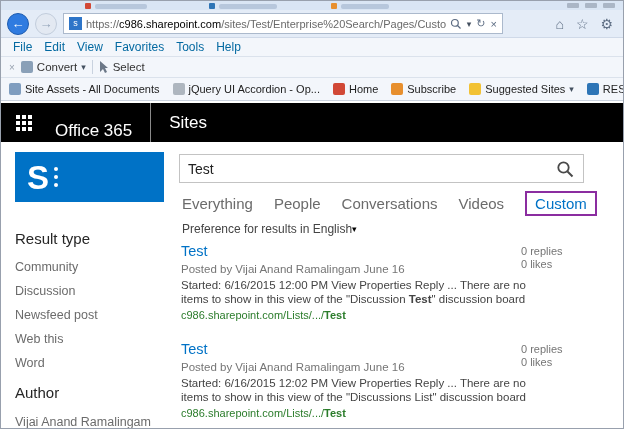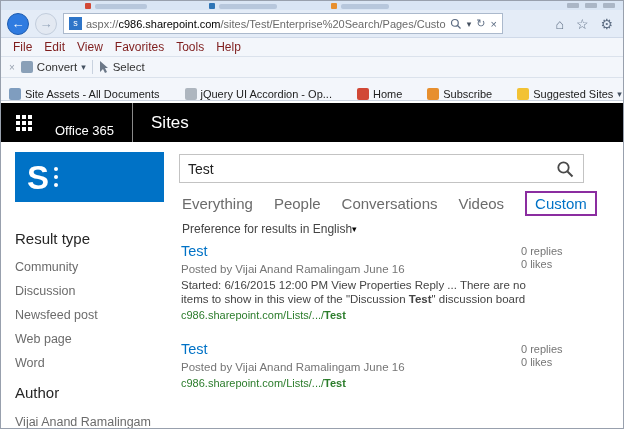--- a/index.html
+++ b/index.html
@@ -18,38 +18,38 @@
   .nav-back { background:#2f7be0; color:#fff; border:1px solid #1e5cb0; }
   .nav-fwd { background:#e3e9f2; color:#93a3b8; border:1px solid #c2cddc; }
   .addr-field { flex:0 0 440px; height:21px; background:#fff; border:1px solid #abb9cc; display:flex; align-items:center; padding:0 5px; gap:4px; overflow:hidden; }
   .site-ico { width:13px; height:13px; background:#2e75c8; color:#fff; font-size:9px; line-height:13px; text-align:center; flex:0 0 auto; }
   .url { flex:1; font-size:11px; white-space:nowrap; overflow:hidden; color:#6a6a6a; }
   .url .dom { color:#000; }
   .addr-icons { display:flex; align-items:center; gap:5px; color:#5b6b82; font-size:11px; flex:0 0 auto; }
   .right-icons { margin-left:auto; display:flex; align-items:center; gap:12px; color:#5f6f85; font-size:14px; padding-right:4px; }
 
   
-  .menu-row { position:absolute; left:0; top:37px; width:100%; height:19px; background:#f3f6fb; border-bottom:1px solid #dbe2ec; display:flex; align-items:center; padding:0 6px; font-size:12px; color:#7f1d1d; }
+  .menu-row { position:absolute; left:0; top:37px; width:100%; height:19px; background:#f3f6fb; border-bottom:1px solid #dbe2ec; display:flex; align-items:center; padding:0 6px; font-size:12px; color:#0369a1; }
   .menu-item { padding:0 6px; }
   .cmd-row { position:absolute; left:0; top:56px; width:100%; height:21px; background:#f3f6fb; border-bottom:1px solid #dbe2ec; display:flex; align-items:center; padding:0 8px; font-size:11.5px; color:#333; gap:6px; }
   .ico-sq { width:12px; height:12px; border-radius:2px; display:inline-block; }
   .vline { width:1px; height:14px; background:#c9d2df; }
   .cmd-btn { display:flex; align-items:center; gap:4px; }
   .caret { font-size:9px; color:#445060; }
-  .fav-row { position:absolute; left:0; top:77px; width:100%; height:23px; background:#f3f6fb; border-bottom:1px solid #ccd4e0; display:flex; align-items:flex-end; padding:0 8px; gap:25px; font-size:11px; color:#222; white-space:nowrap; overflow:hidden; }
+  .fav-row { position:absolute; left:0; top:77px; width:100%; height:23px; background:#f3f6fb; border-bottom:1px solid #ccd4e0; display:flex; align-items:center; padding:0 8px; gap:13px; font-size:11px; color:#222; white-space:nowrap; overflow:hidden; }
   .fav-item { display:flex; align-items:center; gap:4px; flex:0 0 auto; }
   .c0{background:#7f9dbf;} .c1{background:#aeb6bf;} .c2{background:#d14836;}
   .c3{background:#e78f2e;} .c4{background:#f2c234;} .c5{background:#2e75b6;}
 
   
   .o365-bar { position:absolute; left:0; top:102px; width:100%; height:39px; background:#000; display:flex; align-items:center; color:#fff; }
   .waffle { width:46px; height:39px; display:flex; align-items:center; justify-content:center; }
   .waffle-grid { display:grid; grid-template-columns:repeat(3,4px); grid-gap:2px; }
   .waffle-grid i { width:4px; height:4px; background:#fff; }
-  .brand { font-size:13px; margin-left:8px;margin-top:16px; }
+  .brand { font-size:17px; margin-left:8px;margin-top:16px; }
   .suite-sep { width:1px; height:39px; background:#8a8a8a; margin-left:18px; }
   .section { font-size:17px; margin-left:18px; }
 
   
   .content { position:absolute; top:141px; left:0; right:0; bottom:0; background:#fff; }
   .sp-logo { position:absolute; left:14px; top:10px; width:149px; height:50px; background:#0072c6; color:#fff; display:flex; align-items:center; padding-left:12px; }
   .sp-logo .s { font-size:33px; font-weight:bold; line-height:1; }
   .sp-logo .dots { display:flex; flex-direction:column; gap:4px; margin-left:5px; }
   .sp-logo .dots i { width:4px; height:4px; border-radius:50%; background:#fff; }
 
@@ -99,21 +99,21 @@
 
   <div class="addr-row">
     <div class="nav-btn nav-back">
         <span>←</span>
       </div>
     <div class="nav-btn nav-fwd">
         <span>→</span>
       </div>
     <div class="addr-field">
       <span class="site-ico">s</span>
-      <span class="url"><span>aspx://</span><span class="dom">c986.sharepoint.com</span><span>/sites/Test/Enterprise%20Search/Pages/Custom.aspx?k=Test</span></span>
+      <span class="url"><span>https://</span><span class="dom">c986.sharepoint.com</span><span>/sites/Test/Enterprise%20Search/Pages/Custom.aspx?k=Test</span></span>
       <span class="addr-icons">
         <svg width="12" height="12" viewBox="0 0 16 16">
             <circle cx="6.5" cy="6.5" r="4.5" fill="none" stroke="#5b6b82" stroke-width="1.6"></circle>
             <line x1="10" y1="10" x2="14" y2="14" stroke="#5b6b82" stroke-width="1.6"></line>
           </svg>
         <span class="caret">▾</span>
         <span>↻</span>
         <span>×</span>
       </span>
     </div>
@@ -230,21 +230,21 @@
     <div class="preference">
       <span>Preference for results in English</span>
       <span class="caret">▾</span>
     </div>
 
     <div class="refiners">
       <div class="ref-head">Result type</div>
       <div class="ref-item">Community</div>
       <div class="ref-item">Discussion</div>
       <div class="ref-item">Newsfeed post</div>
-      <div class="ref-item">Web page</div>
+      <div class="ref-item">Web this</div>
       <div class="ref-item">Word</div>
       <div class="ref-head author">Author</div>
       <div class="ref-item">Vijai Anand Ramalingam</div>
     </div>
 
     <div class="result r1">
       <a class="r-title">Test</a>
       <div class="r-byline">Posted by Vijai Anand Ramalingam June 16</div>
       <div class="r-snip">
         <div>Started: 6/16/2015 12:00 PM View Properties  Reply ... There are no</div>
@@ -253,20 +253,24 @@
       <div class="r-url"><span>c986.sharepoint.com/Lists/.../</span><b>Test</b></div>
       <div class="r-stats">
         <div>0 replies</div>
         <div>0 likes</div>
       </div>
     </div>
 
     <div class="result r2">
       <a class="r-title">Test</a>
       <div class="r-byline">Posted by Vijai Anand Ramalingam June 16</div>
+      <div class="r-snip">
+        <div>Started: 6/16/2015 12:02 PM View Properties  Reply ... There are no</div>
+        <div><span>items to show in this view of the "Discussions List" discussion board</span><b></b><span></span></div>
+      </div>
       <div class="r-url"><span>c986.sharepoint.com/Lists/.../</span><b>Test</b></div>
       <div class="r-stats">
         <div>0 replies</div>
         <div>0 likes</div>
       </div>
     </div>
 
   </div>
 </div>
 

